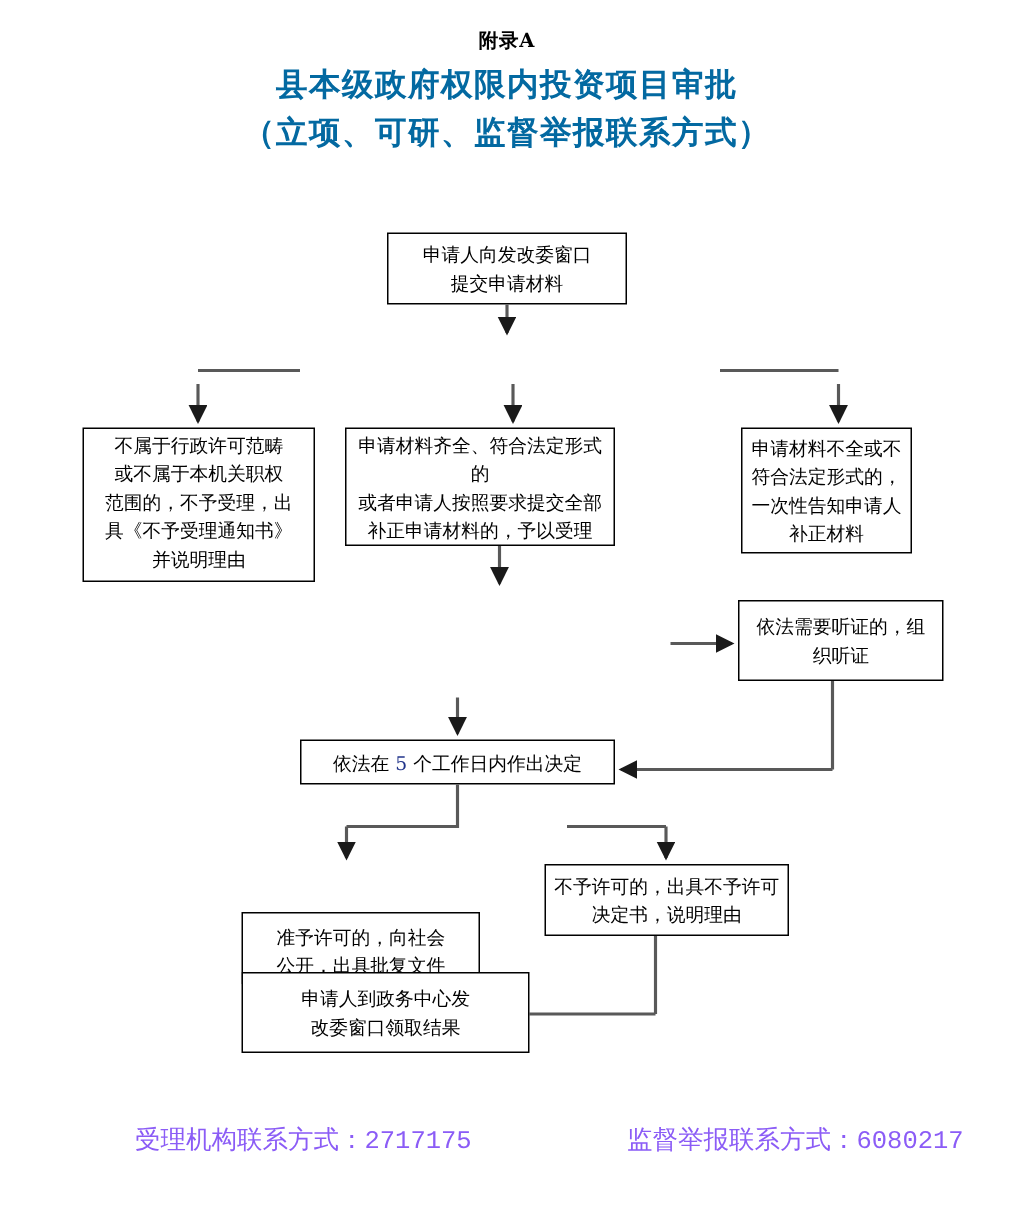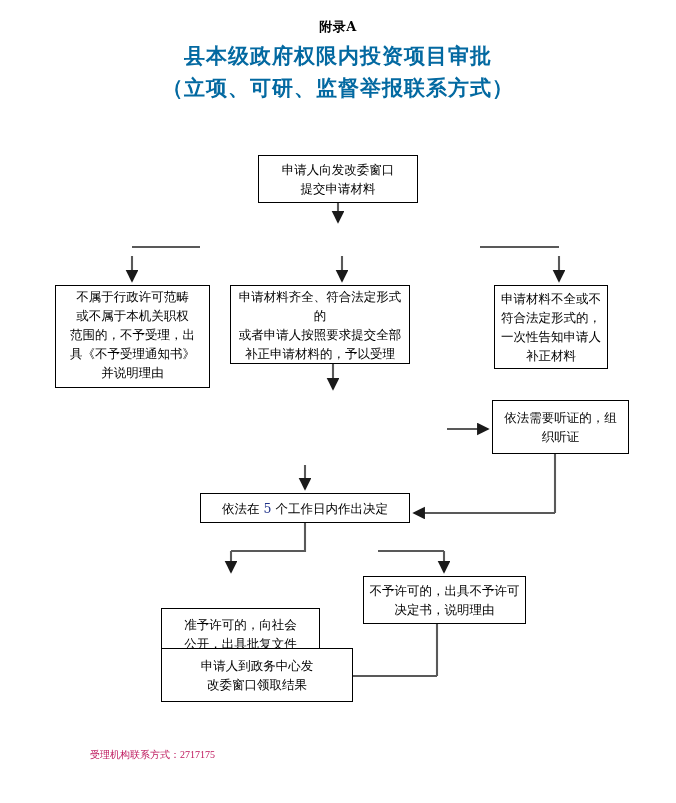--- a/index.html
+++ b/index.html
@@ -76,23 +76,23 @@
     top: 0;
     width: 676px;
     height: 803px;
     z-index: 1;
     pointer-events: none;
   }
 
   
   .footer-item {
     position: absolute;
-    font-family: Liberation Serif, serif;
-    font-size: 10px;
-    color: #be185d;
+    font-family: Liberation Mono, monospace;
+    font-size: 17px;
+    color: #8b5cf6;
     white-space: nowrap;
   }
   .footer-left  { left: 90px;  top: 748px; }
   .footer-right { left: 418px; top: 748px; }
 
   .num-5 {
     font-family: "DejaVu Serif", "Liberation Serif", serif;
     color: #20338a;
   }
 </style>
@@ -202,14 +202,15 @@
 决定书，说明理由</span>
   </div>
 
   <div class="node" style="left:161px; top:648px; width:192px; height:54px;">
     <span class="txt">申请人到政务中心发
 改委窗口领取结果</span>
   </div>
 
   <div class="footer-item footer-left">受理机构联系方式：2717175</div>
 
+  <div class="footer-item footer-right">监督举报联系方式：6080217</div>
 
 </div>
 
 </body></html>

